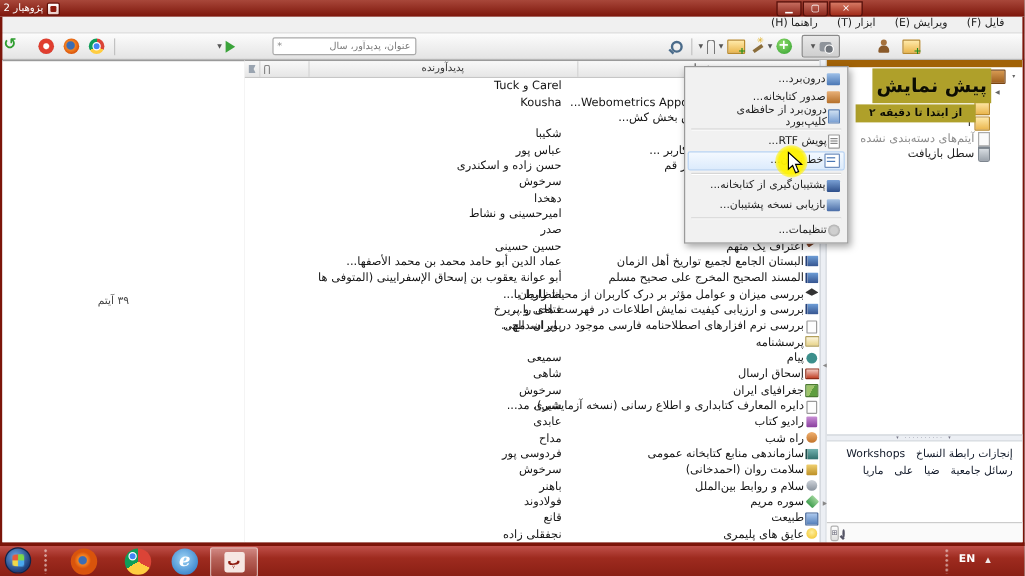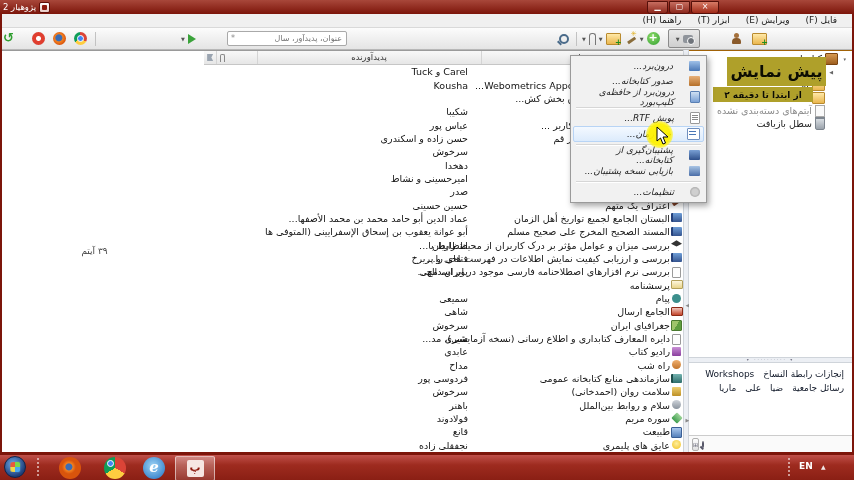--- a/index.html
+++ b/index.html
@@ -96,21 +96,21 @@
   .ti-email{background:linear-gradient(#f2c7bd,#c2442a);border:1px solid #8d2a16;width:10px;height:7px;}
   .ti-map{background:linear-gradient(120deg,#9ec46a 50%,#5f9e3f 50%);border:1px solid #4a7a2f;}
   .ti-radio{background:linear-gradient(#c98fd6,#8a3f9e);}
   .ti-radio2{background:linear-gradient(#f0b070,#c2742a);border-radius:50%;}
   .ti-pres{background:linear-gradient(#f0d070,#bd9026);}
   .ti-podcast{background:linear-gradient(#cfd4da,#8a939e);border-radius:50%;}
   .ti-audio{background:linear-gradient(#9ed49a,#3f9e4f);transform:rotate(45deg);width:8px;height:8px;}
   .ti-art{background:linear-gradient(#aac8ee,#5580bb);border:1px solid #3a5f96;}
   .ti-bulb{background:radial-gradient(circle at 50% 40%,#ffef9e,#f0c020);border-radius:50%;}
   
-  .sidebar{position:absolute;left:689px;top:50px;width:163px;height:402px;background:#fff;border-top:1px solid #a16207;box-sizing:border-box;}
+  .sidebar{position:absolute;left:689px;top:50px;width:163px;height:402px;background:#fff;border-top:6px solid #a16207;box-sizing:border-box;}
   .tree{position:absolute;top:0;left:0;right:0;height:306px;direction:rtl;padding-top:1px;}
   .trow{height:13px;display:flex;align-items:center;gap:3px;font-size:9.5px;color:#1c1c1c;padding-right:6px;}
   .trow.lvl1{padding-right:19px;}
   .trow.muted{color:#8a8a8a;}
   .texp{font-size:5px;color:#666;width:5px;}
   .tic{width:11px;height:10px;flex:none;position:relative;}
   .tic-library{background:linear-gradient(#d79a52,#9e5f1e);border:1px solid #7a4512;border-radius:1px;}
   .tic-folder{background:linear-gradient(#ffe9a8,#eab64e);border:1px solid #b98a2e;border-radius:1px;}
   .tic-unfiled{background:#fafafa;border:1px solid #aaa;width:8px;}
   .tic-trash{background:linear-gradient(#d8dde2,#9aa2ab);border:1px solid #7d858e;border-radius:0 0 2px 2px;width:8px;}
@@ -126,21 +126,21 @@
   .smag{width:5px;height:5px;border:1.5px solid #556;border-radius:50%;position:relative;display:inline-block;}
   .smag::after{content:"";position:absolute;left:-3px;top:5px;width:4px;height:1.5px;background:#556;transform:rotate(45deg);}
   
   .cap{position:absolute;background:#afa02a;color:#0d0d00;font-weight:bold;display:flex;align-items:center;justify-content:center;
        text-shadow:0 0 1px rgba(255,255,255,.25);}
   .cap1{left:727px;top:57px;width:99px;height:29px;font-size:16px;}
   .cap2{left:713px;top:87px;width:100px;height:15px;font-size:9px;}
   
   .amenu{position:absolute;left:570px;top:55px;width:137px;background:#f1f1f1;border:1px solid #9a9a9a;
          box-shadow:2px 3px 6px rgba(0,0,0,.35);padding:2px;box-sizing:border-box;direction:rtl;z-index:50;}
-  .mitem{height:13.5px;display:flex;align-items:center;gap:16px;padding:0 3px;font-size:9px;color:#1c1c1c;border:1px solid transparent;border-radius:2px;font-style:italic;}
+  .mitem{height:13.5px;display:flex;align-items:center;gap:1px;padding:0 3px;font-size:9px;color:#1c1c1c;border:1px solid transparent;border-radius:2px;}
   .mitem.hover{background:linear-gradient(#f4f9ff,#dcebfc);border-color:#b8d4f5;}
   .msep{height:1px;background:#d6d6d6;margin:2px 3px;border-bottom:1px solid #fff;}
   .mi{width:11px;height:10px;flex:none;border-radius:1px;}
   .mi-import{background:linear-gradient(#9ec0e8,#4a77b5);}
   .mi-clipboard{background:linear-gradient(#cfe0f2,#7aa0d4);border:1px solid #5a80b4;width:8px;}
   .mi-export{background:linear-gradient(#e8b078,#b5702a);}
   .mi-rtf{background:#fff;border:1px solid #999;width:8px;position:relative;}
   .mi-rtf::after{content:"";position:absolute;left:1px;top:2px;width:6px;height:1px;background:#888;box-shadow:0 2px 0 #888,0 4px 0 #888;}
   .mi-timeline{background:#fff;border:1px solid #6f8fbf;position:relative;}
   .mi-timeline::after{content:"";position:absolute;left:1px;top:2px;width:7px;height:1.5px;background:#4a77b5;box-shadow:0 3px 0 #4a77b5;}
@@ -398,21 +398,21 @@
           <div class="t">
             <span>پیام</span>
           </div>
           <div class="a">سمیعی</div>
         </div>
         <div class="lrow">
           <div class="tic">
             <span class="ti ti-email"></span>
           </div>
           <div class="t">
-            <span>الجامع ارسال</span>
+            <span>إسحاق ارسال</span>
           </div>
           <div class="a">شاهی</div>
         </div>
         <div class="lrow">
           <div class="tic">
             <span class="ti ti-map"></span>
           </div>
           <div class="t">
             <span>جغرافیای ایران</span>
           </div>

